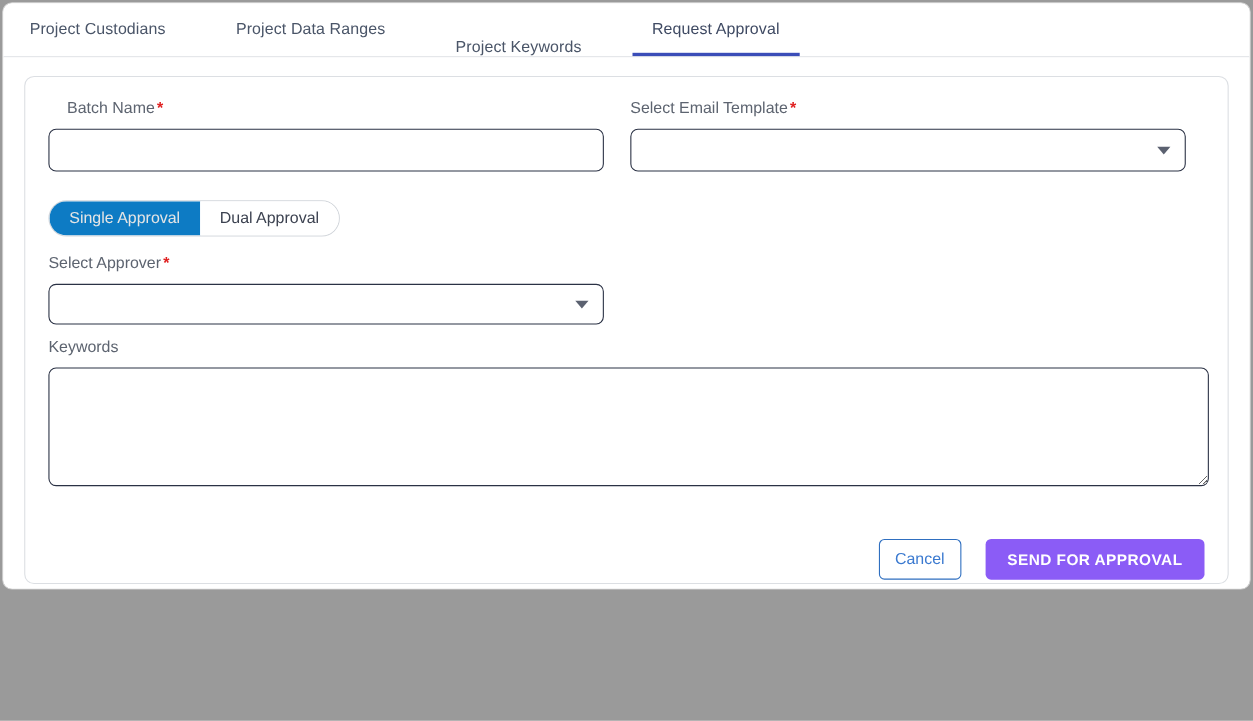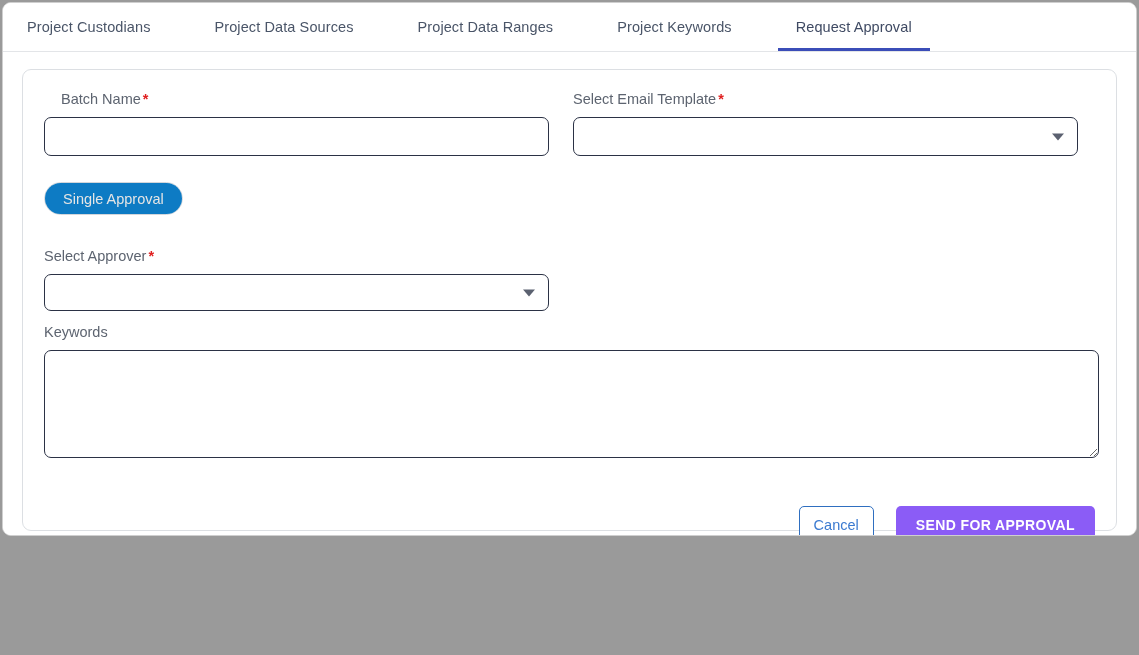--- a/index.html
+++ b/index.html
@@ -51,21 +51,21 @@
   .tab.active { color: #3f4a63; }
   .tab.active::after {
     content: "";
     position: absolute;
     left: 0; right: 0; bottom: 0;
     height: 3px;
     background: #3b4db8;
   }
   .tab-gap-1 { margin-left: 28px; }
   .tab-gap-2 { margin-left: 28px; }
-  .tab-gap-3 { margin-left: 28px; }
+  .tab-gap-3 { margin-left: 28px; align-items: flex-end; }
   .tab-gap-4 { margin-left: 28px; }
 
   
   .content-area {
     padding: 17px 19px 0 19px;
     background: #ffffff;
     height: 602px;
   }
   .card {
     border: 1px solid #dcdfe3;
@@ -139,21 +139,21 @@
     color: #3c4250;
     border: none;
     font-family: "Liberation Sans", sans-serif;
     height: 100%;
   }
   .toggle-btn.active {
     background: #0d7bc4;
     color: #e5e5e5;
   }
 
-  .approver-block { margin-top: 32px; width: 505px; }
+  .approver-block { margin-top: 16px; width: 505px; }
   .approver-block .select-input { height: 37px; }
 
   .comments-block { margin-top: 12px; }
   .comments-area {
     width: 1055px;
     height: 108px;
     border: 1.4px solid #2b3245;
     border-radius: 7px;
     background: #ffffff;
     resize: both;
@@ -201,23 +201,20 @@
 </style>
 </head>
 <body>
 
 <div class="window">
 
   <div class="tabbar">
     <div class="tab">
       <span>Project Custodians</span>
     </div>
-    <div class="tab tab-gap-1">
-      <span>Project Data Sources</span>
-    </div>
     <div class="tab tab-gap-2">
       <span>Project Data Ranges</span>
     </div>
     <div class="tab tab-gap-3">
       <span>Project Keywords</span>
     </div>
     <div class="tab tab-gap-4 active">
       <span>Request Approval</span>
     </div>
   </div>
@@ -243,20 +240,21 @@
             <input class="select-input" type="text" readonly="" value="" placeholder="" style="">
             <span class="caret"></span>
           </div>
         </div>
 
       </div>
 
       
       <div class="toggle-group">
         <button class="toggle-btn active">Single Approval</button>
+        <button class="toggle-btn">Dual Approval</button>
       </div>
 
       
       <div class="approver-block">
         <label class="field-label">
           <span>Select Approver</span><span class="req">*</span>
         </label>
         <div class="select-wrap">
           <input class="select-input" type="text" readonly="" value="" placeholder="" style="">
           <span class="caret"></span>

